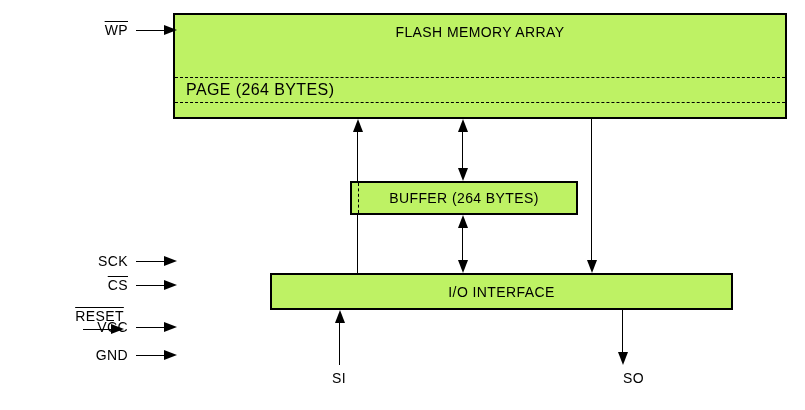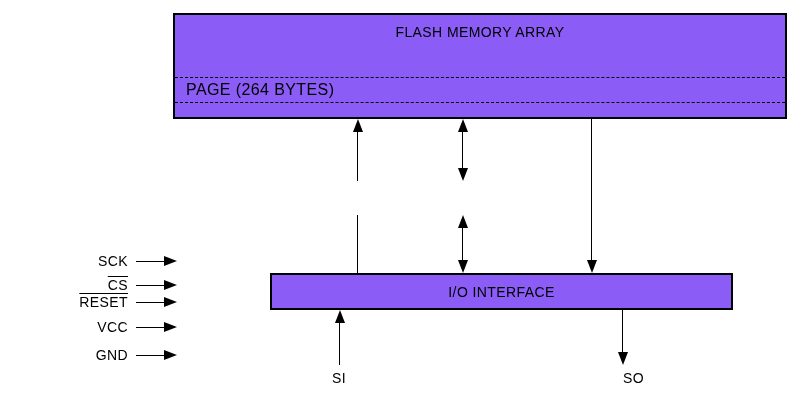--- a/index.html
+++ b/index.html
@@ -11,21 +11,21 @@
     font-family: "Liberation Sans", sans-serif;
     color: #000;
     overflow: hidden;
   }
   .abs { position: absolute; }
 
   
   .box {
     position: absolute;
     border: 2px solid #000;
-    background: #8b5cf6;
+    background: #bef264;
     box-sizing: border-box;
   }
   .box-flash  { left: 173px; top: 13px;  width: 614px; height: 106px; }
   .box-buffer { left: 350px; top: 181px; width: 228px; height: 34px;
                 display: flex; align-items: center; justify-content: center; }
   .box-io     { left: 270px; top: 273px; width: 463px; height: 37px;
                 display: flex; align-items: center; justify-content: center; }
 
   .box-title { font-size: 14px; letter-spacing: 0.4px; white-space: nowrap; }
   .flash-title { position: absolute; left: 0; right: 0; top: 9px; text-align: center; }
@@ -75,21 +75,32 @@
 
 <div class="canvas">
 
   <div class="box box-flash">
     <div class="box-title flash-title">FLASH MEMORY ARRAY</div>
     <div class="dash-h dash-1"></div>
     <div class="dash-h dash-2"></div>
     <div class="page-label">PAGE (264 BYTES)</div>
   </div>
 
+  <div class="pin-row" style="top:20px;">
+    <span class="pin-label ov">WP</span>
+    <span class="arrow-right">
+        <span class="a-line"></span>
+        <span class="a-head-r"></span>
+      </span>
+  </div>
 
+  <div class="box box-buffer">
+    <div class="buffer-dash-v"></div>
+    <div class="box-title">BUFFER (264 BYTES)</div>
+  </div>
 
   <div class="box box-io">
     <div class="box-title">I/O INTERFACE</div>
   </div>
 
   <div class="head-up abs" style="left:353px; top:119px;"></div>
   <div class="vline" style="left:357px; top:131px; height:50px;"></div>
   <div class="vline" style="left:357px; top:215px; height:58px;"></div>
 
   <div class="head-up abs" style="left:458px; top:119px;"></div>
@@ -120,21 +131,21 @@
   </div>
 
   <div class="pin-row" style="top:275px;align-items:center;">
     <span class="pin-label ov">CS</span>
     <span class="arrow-right">
         <span class="a-line"></span>
         <span class="a-head-r"></span>
       </span>
   </div>
 
-  <div class="pin-row" style="top:292px;">
+  <div class="pin-row" style="top:314px;flex-direction:column;">
     <span class="pin-label ov">RESET</span>
     <span class="arrow-right">
         <span class="a-line"></span>
         <span class="a-head-r"></span>
       </span>
   </div>
 
   <div class="pin-row" style="top:317px;">
     <span class="pin-label">VCC</span>
     <span class="arrow-right">

